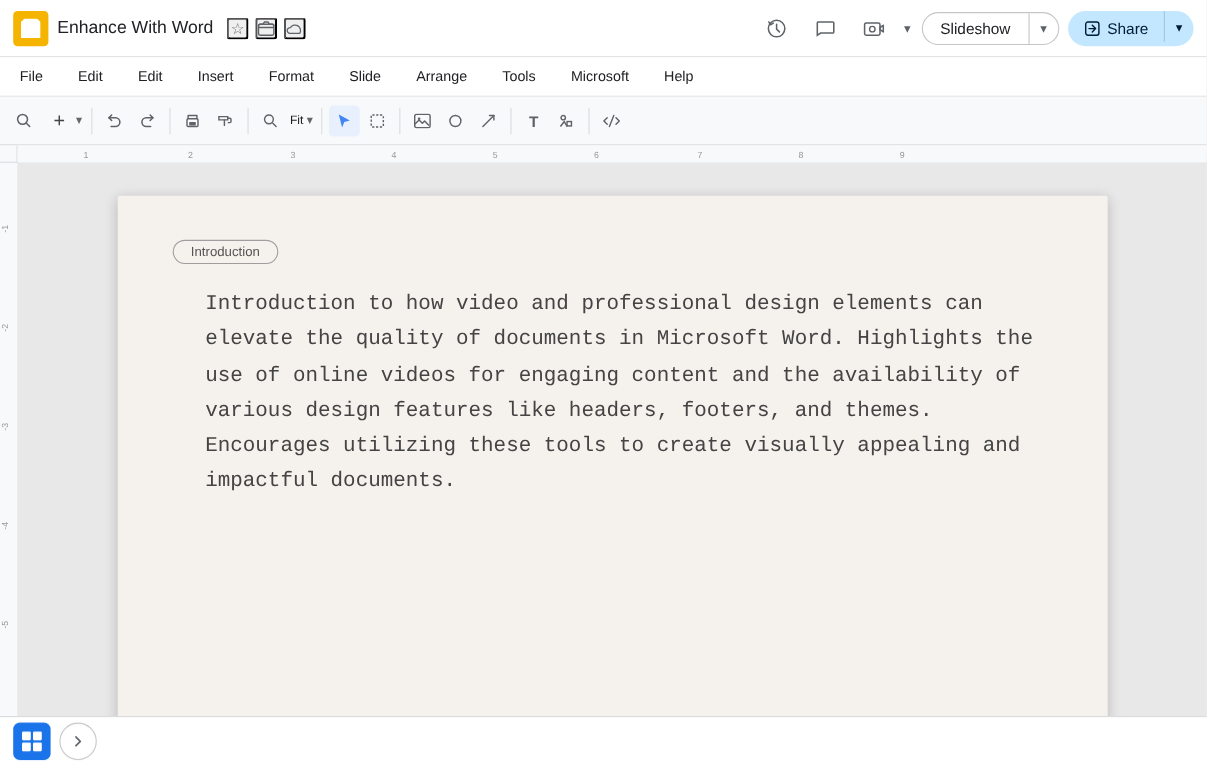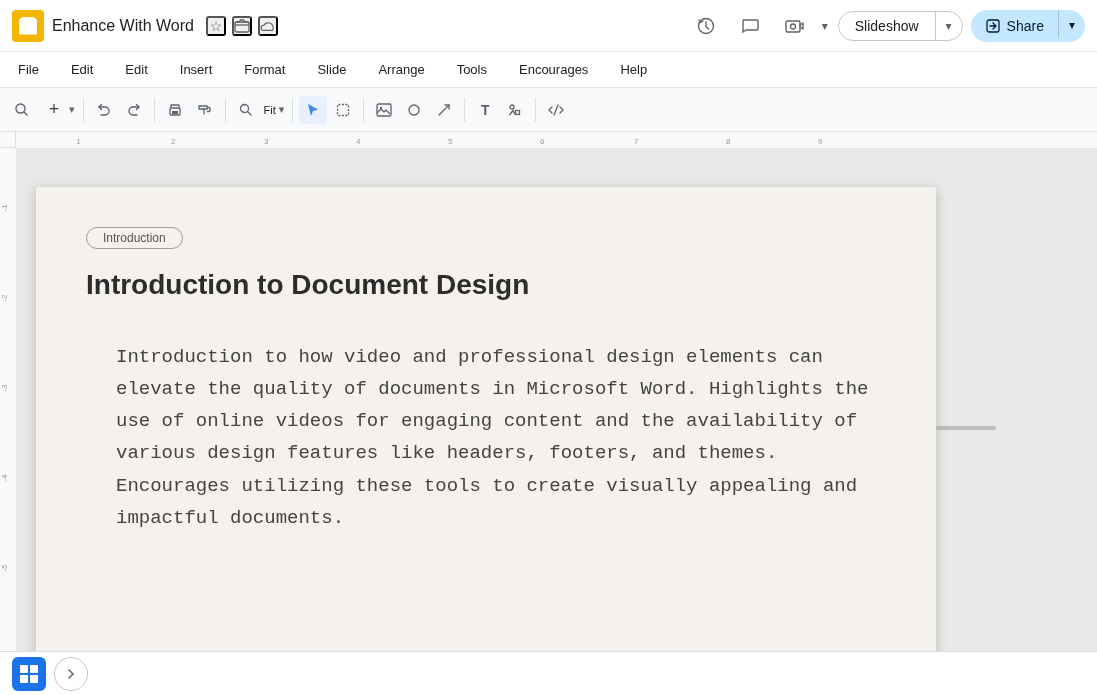--- a/index.html
+++ b/index.html
@@ -213,21 +213,21 @@
       height: 100%;
       background: #f8f9fa;
       border-right: 1px solid #dadce0;
       position: relative;
       flex-shrink: 0;
     }
     .slide-canvas-wrapper {
       flex: 1;
       overflow: auto;
       display: flex;
-      flex-direction: row;
+      flex-direction: column;
       align-items: center;
       background: #e8e8e8;
       padding: 20px;
     }
 
     .ruler-corner {
       width: 16px;
       height: 16px;
       background: #f8f9fa;
       border-right: 1px solid #dadce0;
@@ -316,21 +316,21 @@
 
 <div class="menu-bar">
   <span class="menu-item">File</span>
   <span class="menu-item">Edit</span>
   <span class="menu-item">Edit</span>
   <span class="menu-item">Insert</span>
   <span class="menu-item">Format</span>
   <span class="menu-item">Slide</span>
   <span class="menu-item">Arrange</span>
   <span class="menu-item">Tools</span>
-  <span class="menu-item">Encourages</span>
+  <span class="menu-item">Microsoft</span>
   <span class="menu-item">Help</span>
 </div>
 
 <div class="toolbar">
 
   <button class="toolbar-btn">
     <svg width="16" height="16" viewBox="0 0 16 16" fill="none">
         <circle cx="6.5" cy="6.5" r="4.5" stroke="#5f6368" stroke-width="1.4"></circle>
         <path d="M10 10l3 3" stroke="#5f6368" stroke-width="1.4" stroke-linecap="round"></path>
       </svg>
@@ -472,21 +472,20 @@
           <text x="7" y="150" font-size="8" fill="#999" transform="rotate(-90,7,150)" text-anchor="middle">-2</text>
           <text x="7" y="240" font-size="8" fill="#999" transform="rotate(-90,7,240)" text-anchor="middle">-3</text>
           <text x="7" y="330" font-size="8" fill="#999" transform="rotate(-90,7,330)" text-anchor="middle">-4</text>
           <text x="7" y="420" font-size="8" fill="#999" transform="rotate(-90,7,420)" text-anchor="middle">-5</text>
         </svg>
       </div>
 
       <div class="slide-canvas-wrapper">
         <div class="slide">
           <div class="slide-tag">Introduction</div>
-          <div class="slide-title">Introduction to Document Design</div>
           <div class="slide-body">Introduction to how video and professional design elements can elevate the quality of documents in Microsoft Word. Highlights the use of online videos for engaging content and the availability of various design features like headers, footers, and themes. Encourages utilizing these tools to create visually appealing and impactful documents.</div>
         </div>
 
         <div style="width:60px;height:4px;background:#bdbdbd;border-radius:2px;margin-top:12px;"></div>
       </div>
     </div>
   </div>
 </div>
 
 <div style="position:fixed;bottom:0;left:0;right:0;height:44px;background:#fff;border-top:1px solid #dadce0;display:flex;align-items:center;padding:0 12px;gap:8px;z-index:100;">

